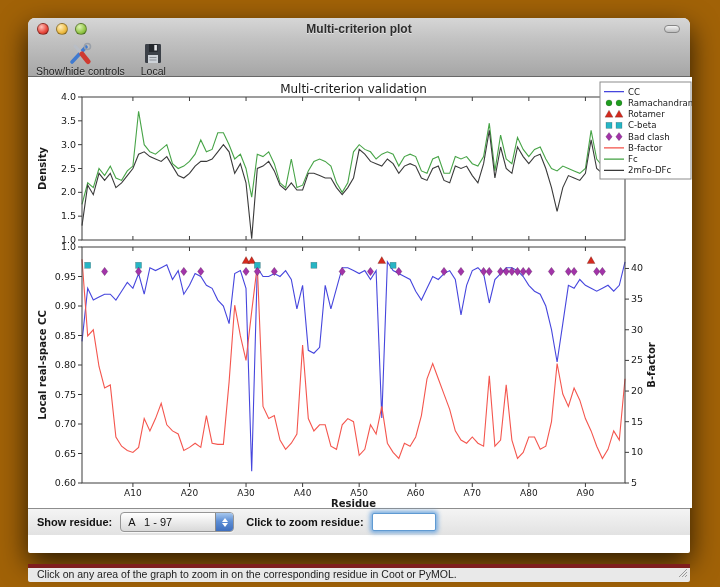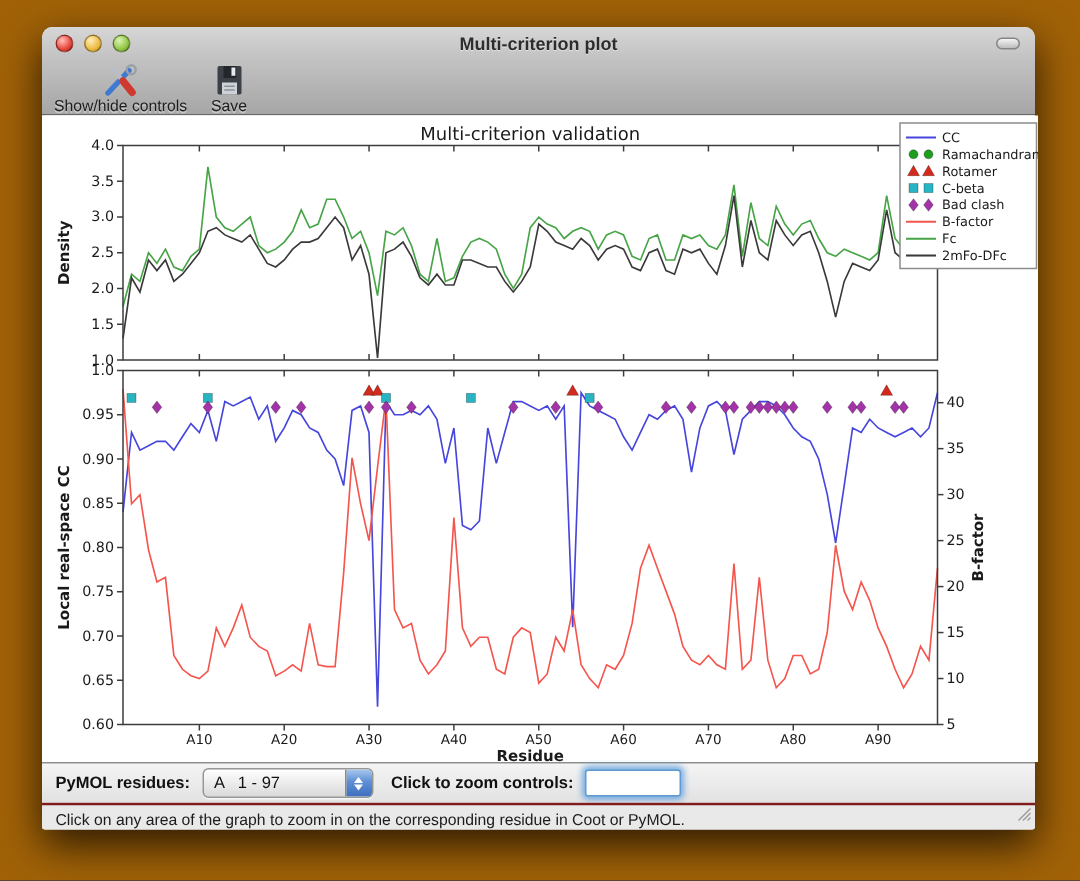--- a/index.html
+++ b/index.html
@@ -42,23 +42,23 @@
   .stepper{width:17px;background:linear-gradient(#a8c8ee,#5e8fd6 45%,#3f6fbe);
         border-left:1px solid #8a8a8a;display:flex;flex-direction:column;align-items:center;
         justify-content:center;gap:1px;}
   .stepper .arr-up{width:0;height:0;border-left:3.5px solid transparent;border-right:3.5px solid transparent;
         border-bottom:4px solid #fff;}
   .stepper .arr-dn{width:0;height:0;border-left:3.5px solid transparent;border-right:3.5px solid transparent;
         border-top:4px solid #fff;}
   .zoom-input{width:56px;height:16px;margin-left:8px;border:1px solid #5f9ad2;border-radius:2px;
         box-shadow:0 0 4px 2px rgba(98,160,222,.85);font-size:11px;outline:none;padding:0 3px;}
   
-  .statusbar{position:absolute;left:0;top:517px;width:100%;height:18px;box-sizing:border-box;
-        background:#e9e9e9;border-top:2px solid #7f1d1d;border-radius:0 0 2px 2px;
-        display:flex;align-items:flex-end;padding-left:9px;font-size:10.5px;color:#1c1c1c;}
+  .statusbar{position:absolute;left:0;top:546px;width:100%;height:18px;box-sizing:border-box;
+        background:#e9e9e9;border-top:4px solid #7f1d1d;border-radius:0 0 2px 2px;
+        display:flex;align-items:flex-start;padding-left:9px;font-size:10.5px;color:#1c1c1c;}
   .grip{position:absolute;right:2px;bottom:2px;}
 </style>
 </head>
 <body>
 
 <div class="screen">
   <div class="window">
 
     <div class="chrome">
       <div class="titlebar">
@@ -86,21 +86,21 @@
           <span class="icon">
             <svg width="22" height="23" viewBox="0 0 22 23">
               <rect x="3" y="2" width="16" height="19" rx="1.2" fill="#3c4148"></rect>
               <rect x="7" y="2" width="8.5" height="8" fill="#23272c"></rect>
               <rect x="12.3" y="3" width="2.6" height="5.5" fill="#e8eaec"></rect>
               <rect x="6" y="13" width="10" height="8" fill="#cdd2d8"></rect>
               <line x1="7.5" y1="15.5" x2="14.5" y2="15.5" stroke="#8b9097" stroke-width="1"></line>
               <line x1="7.5" y1="18" x2="14.5" y2="18" stroke="#8b9097" stroke-width="1"></line>
             </svg>
           </span>
-          <span class="lbl">Save</span>
+          <span class="lbl">Local</span>
         </div>
       </div>
     </div>
 
     <div class="content">
       <svg id="figure-svg" width="662" height="431">
           <text x="323.5" y="16" fill="#1a1a1a" font-size="12" text-anchor="middle">Multi-criterion validation</text>
           <g>
             <line x1="48" y1="20" x2="52" y2="20" stroke="#3c3c3c" stroke-width="1"></line>
             <text x="46" y="23" fill="#1a1a1a" font-size="9.5" text-anchor="end">4.0</text>
@@ -285,29 +285,29 @@
             </g>
             <g>
               <line x1="574" y1="93.375" x2="594" y2="93.375" stroke="#3a3a3a" stroke-width="1.3"></line>
               <text x="598" y="96.375" fill="#1a1a1a" font-size="8.6">2mFo-DFc</text>
             </g>
           </g>
         </svg>
     </div>
 
     <div class="controlbar">
-      <span class="ctl-label">PyMOL residues:</span>
+      <span class="ctl-label">Show residue:</span>
       <div class="dropdown">
         <span class="dropdown-value">A   1 - 97</span>
         <span class="stepper">
           <span class="arr-up"></span>
             <span class="arr-dn"></span>
         </span>
       </div>
-      <span class="ctl-label" style="margin-left:12px;">Click to zoom controls:</span>
+      <span class="ctl-label" style="margin-left:12px;">Click to zoom residue:</span>
       <input class="zoom-input" type="text" value="" style="">
     </div>
 
     <div class="statusbar">
       <span>Click on any area of the graph to zoom in on the corresponding residue in Coot or PyMOL.</span>
       <span class="grip">
         <svg width="11" height="11" viewBox="0 0 11 11">
           <line x1="2" y1="10" x2="10" y2="2" stroke="#9a9a9a" stroke-width="1"></line>
           <line x1="5" y1="10" x2="10" y2="5" stroke="#9a9a9a" stroke-width="1"></line>
           <line x1="8" y1="10" x2="10" y2="8" stroke="#9a9a9a" stroke-width="1"></line>

